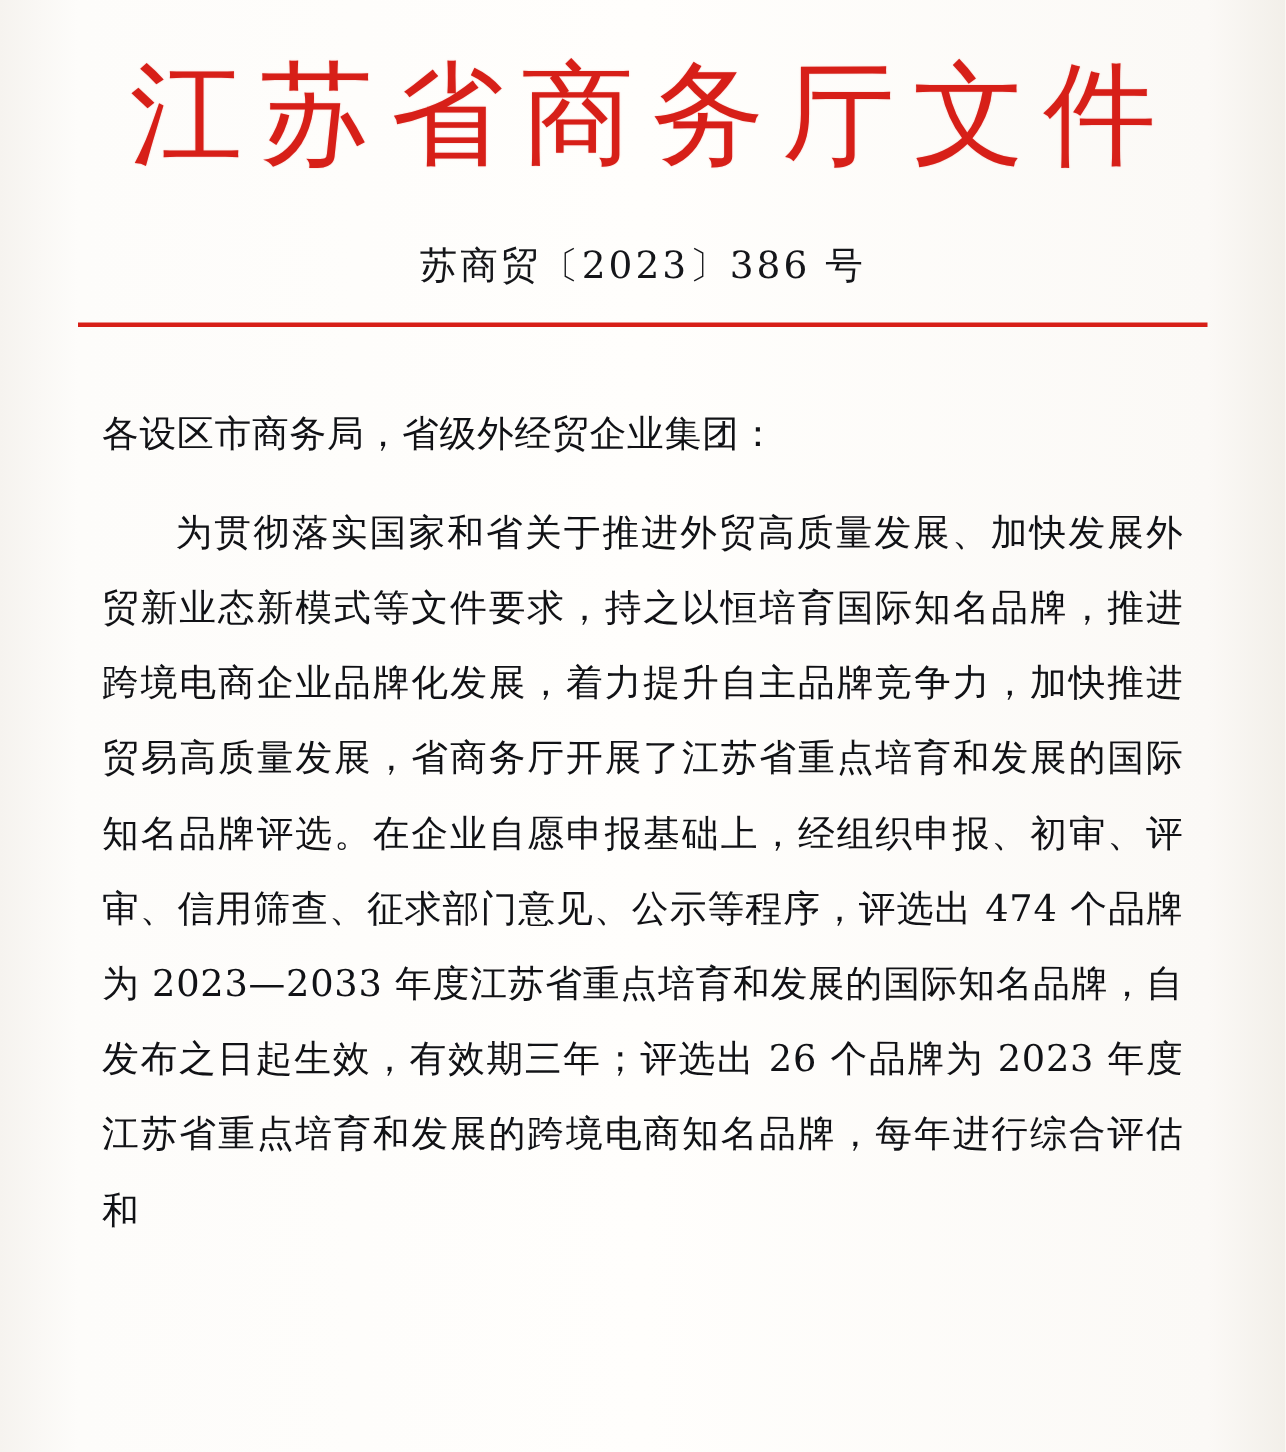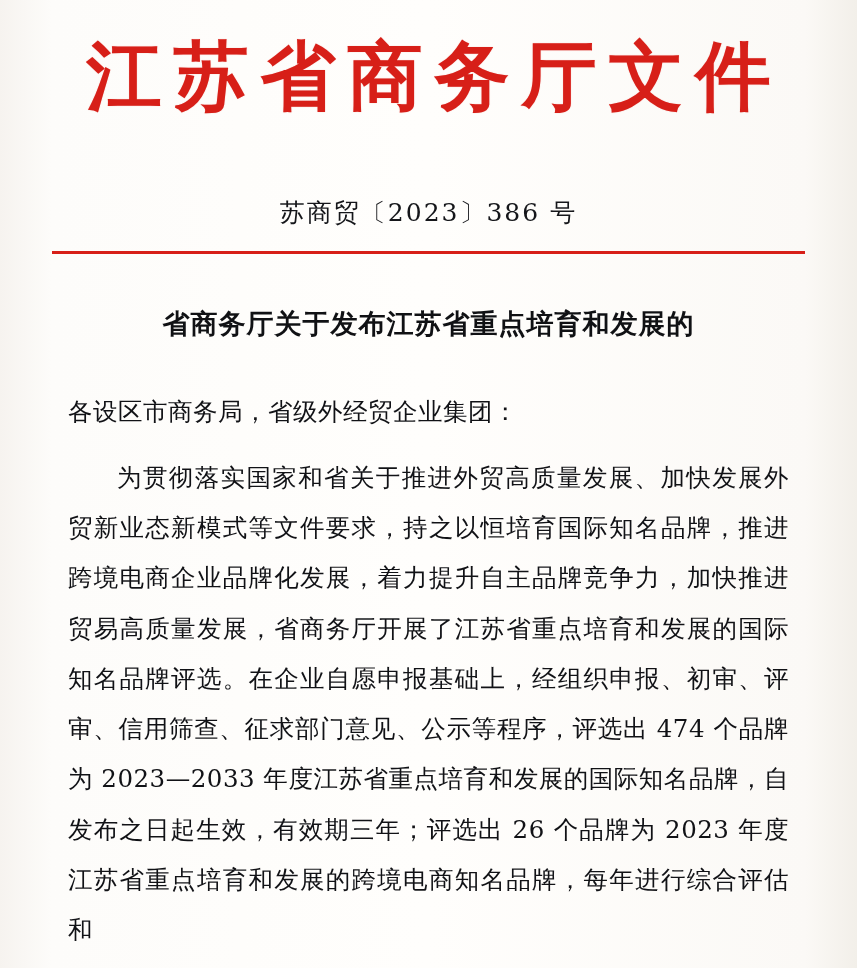--- a/index.html
+++ b/index.html
@@ -21,31 +21,31 @@
     padding: 0 52px;
     background: linear-gradient(90deg, #f6f3ef 0%, #fdfcfa 6%, #fffefc 50%, #fbf9f6 94%, #f2efe9 100%);
   }
   .doc-header {
     text-align: center;
     padding-top: 28px;
   }
   .doc-title-red {
     color: #d71f18;
     font-family: "DejaVu Serif", "Liberation Serif", serif;
-    font-weight: 700;
+    font-weight: 400;
     font-size: 75px;
     letter-spacing: 12px;
     line-height: 1.28;
     white-space: nowrap;
     text-indent: 12px;
     text-shadow: 0 0 1px rgba(215,31,24,0.35);
   }
   .doc-number-wrap {
     text-align: center;
-    margin-top: 72px;
+    margin-top: 36px;
   }
   .doc-number {
     font-size: 25px;
     color: #15161a;
     letter-spacing: 2px;
     font-family: "DejaVu Serif", "Liberation Serif", serif;
   }
   .red-rule {
     margin: 22px 0 0 0;
     height: 2.5px;
@@ -90,21 +90,20 @@
     <div class="doc-title-red">江苏省商务厅文件</div>
   </div>
 
   <div class="doc-number-wrap">
     <span class="doc-number">苏商贸〔2023〕386 号</span>
   </div>
 
   <div class="red-rule"></div>
 
   <div class="doc-subject">
-    <span class="line1">省商务厅关于发布江苏省重点培育和发展的</span>
   </div>
 
   <div class="doc-body">
     <p>各设区市商务局，省级外经贸企业集团：</p>
     <p class="indent">为贯彻落实国家和省关于推进外贸高质量发展、加快发展外贸新业态新模式等文件要求，持之以恒培育国际知名品牌，推进跨境电商企业品牌化发展，着力提升自主品牌竞争力，加快推进贸易高质量发展，省商务厅开展了江苏省重点培育和发展的国际知名品牌评选。在企业自愿申报基础上，经组织申报、初审、评审、信用筛查、征求部门意见、公示等程序，评选出 474 个品牌为 2023—2033 年度江苏省重点培育和发展的国际知名品牌，自发布之日起生效，有效期三年；评选出 26 个品牌为 2023 年度江苏省重点培育和发展的跨境电商知名品牌，每年进行综合评估和</p>
   </div>
 
 </div>
 
 </body></html>

